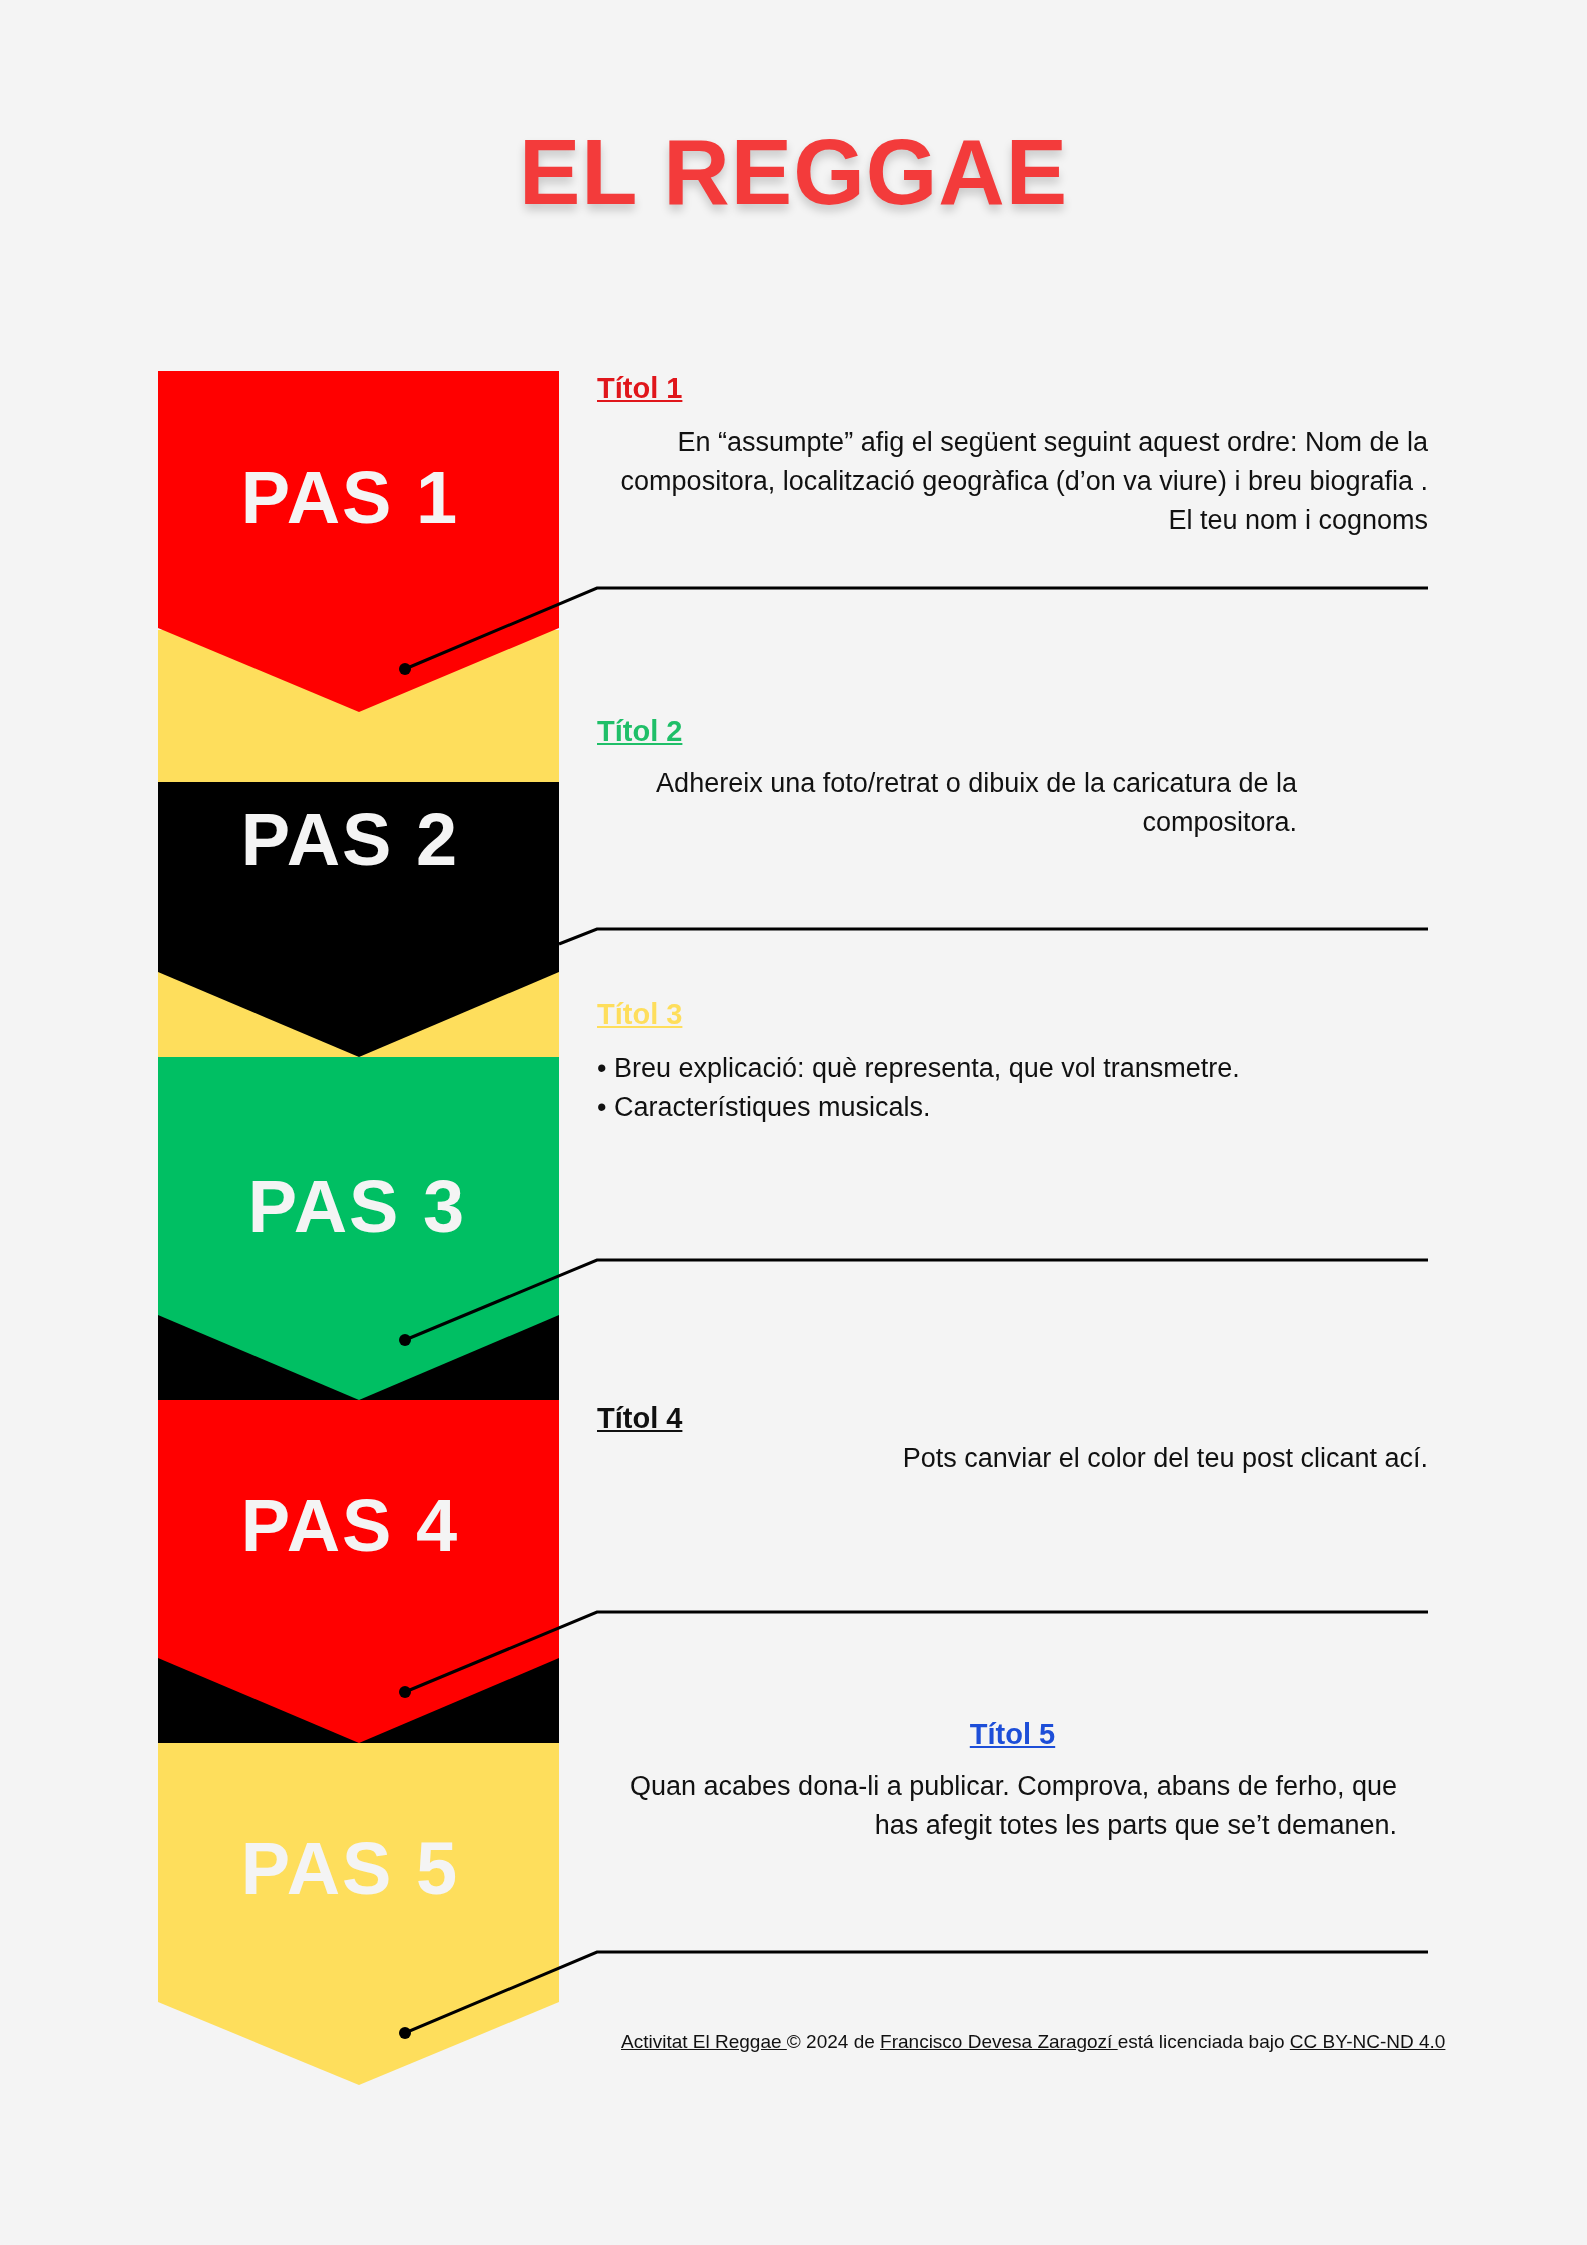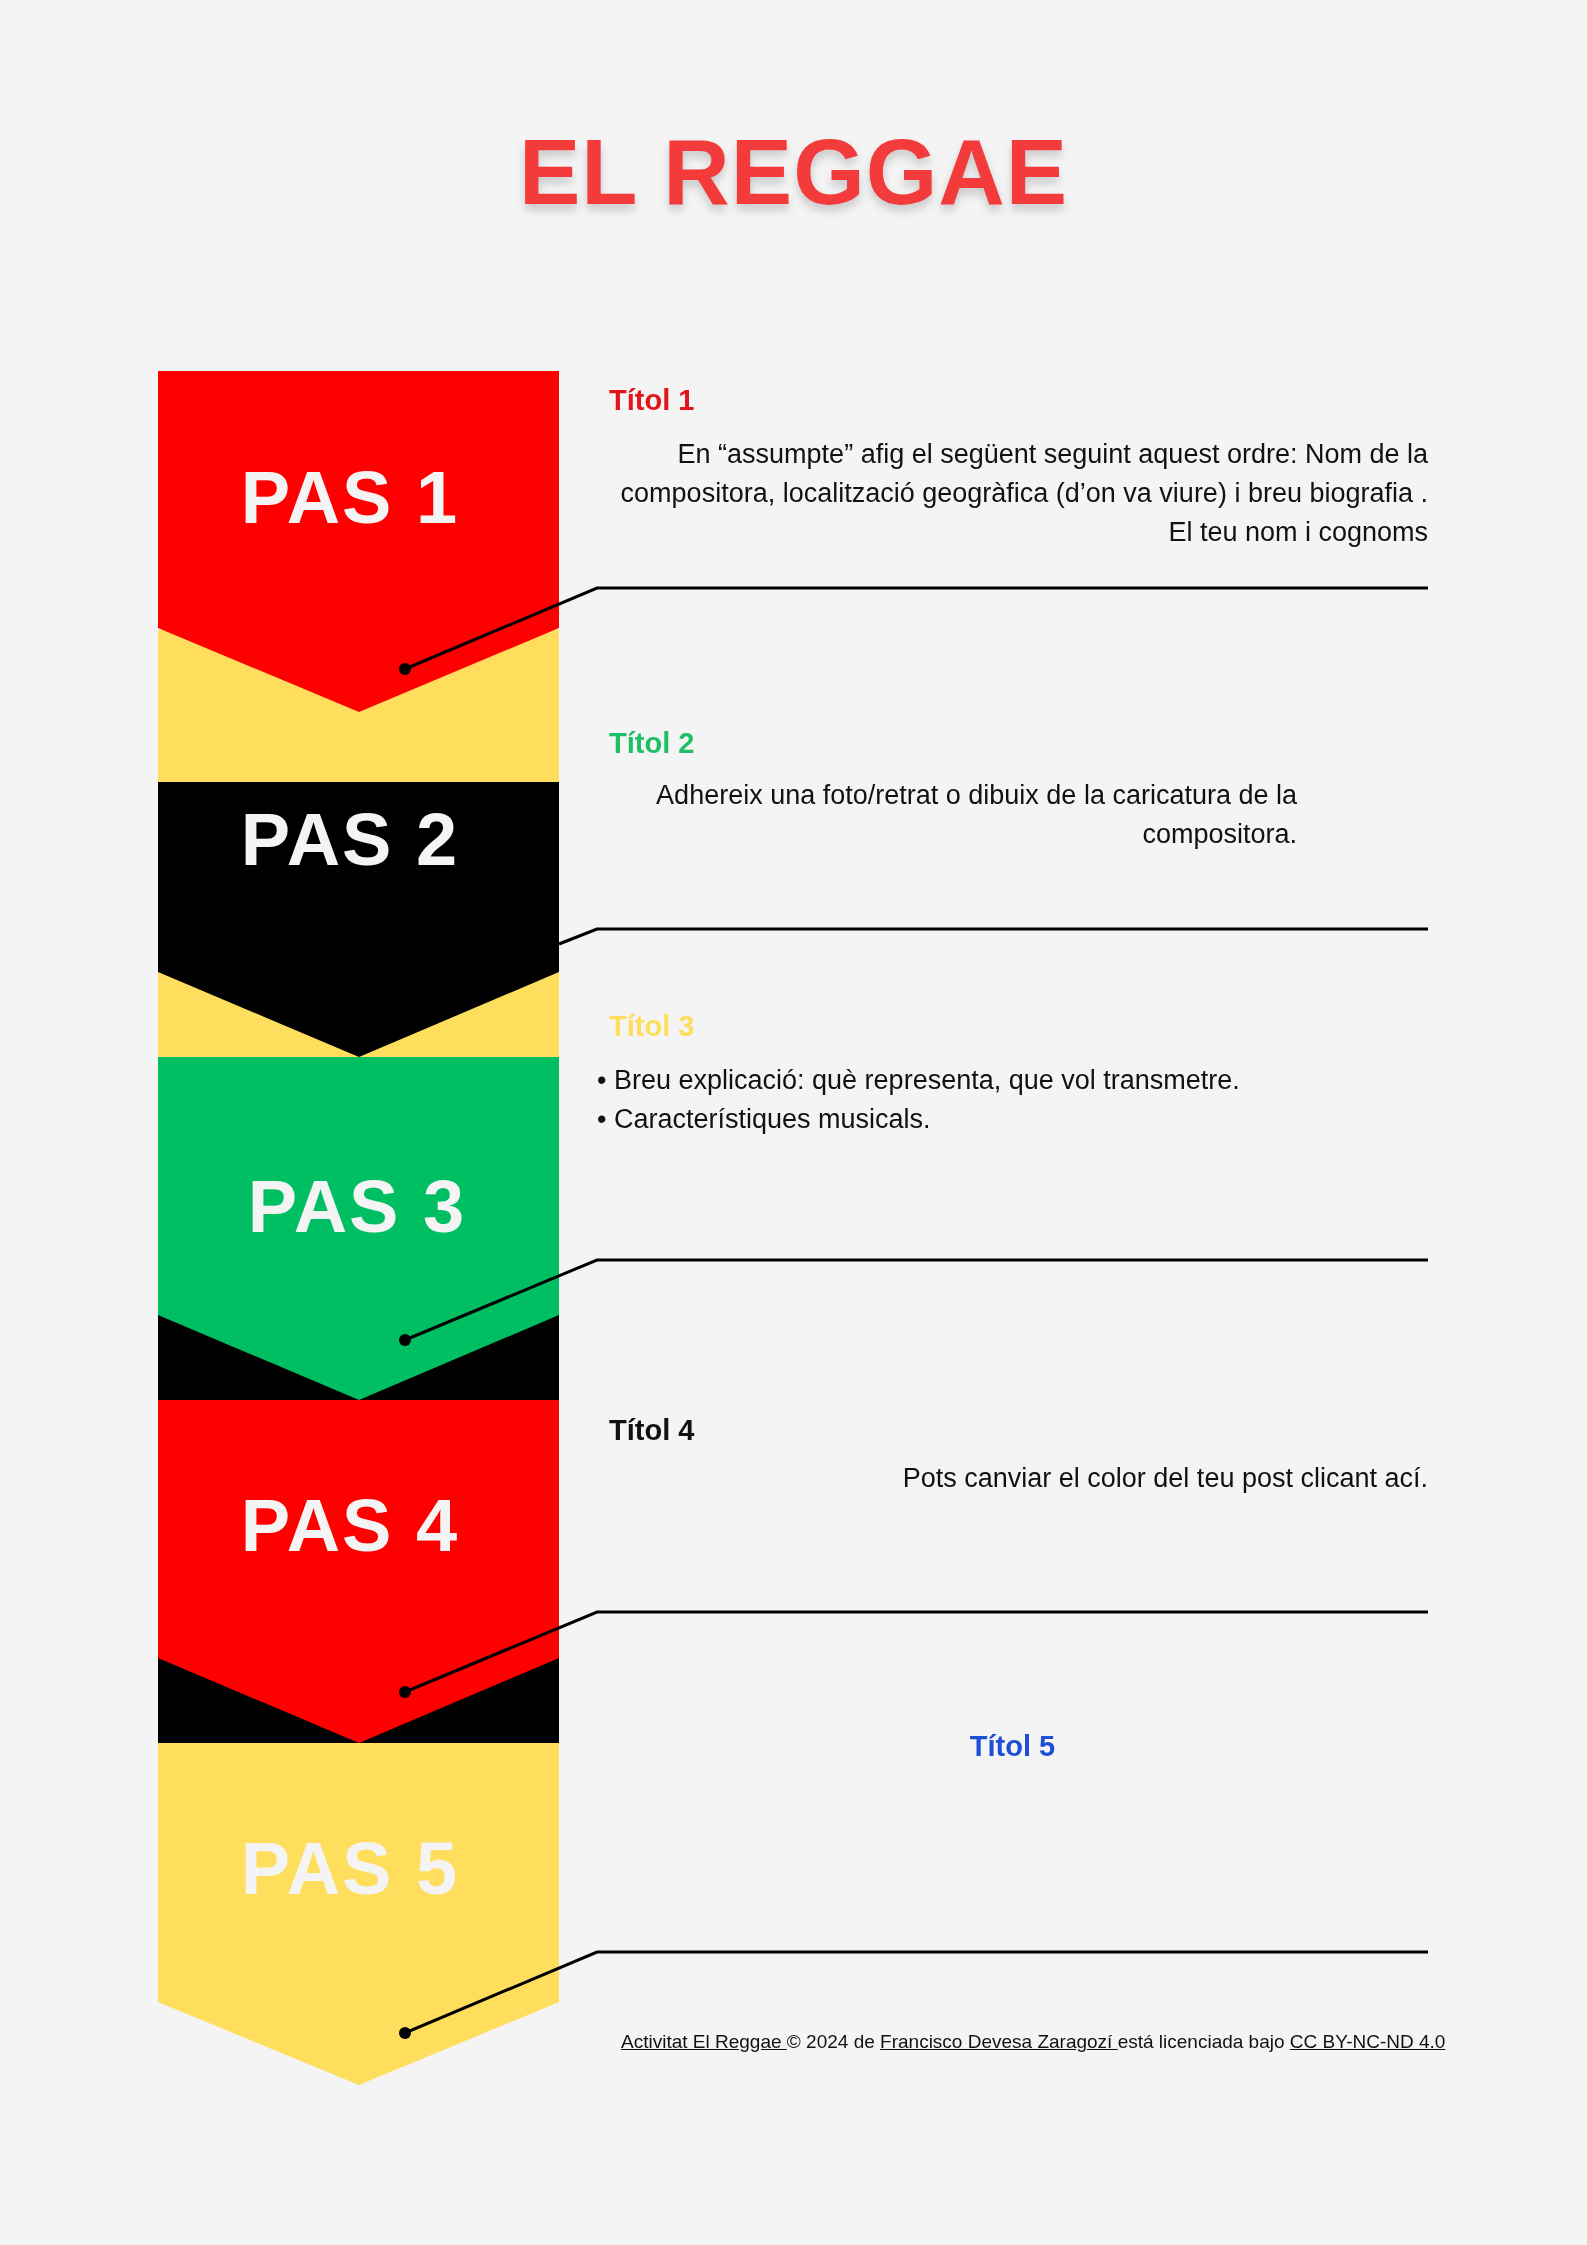--- a/index.html
+++ b/index.html
@@ -5,21 +5,21 @@
   html, body { margin:0; padding:0; }
   body { width:1587px; height:2245px; background:#f4f4f4; position:relative; overflow:hidden;
          font-family:"Liberation Sans", "DejaVu Sans", sans-serif; }
   .title { position:absolute; left:0; width:1587px; top:120px; text-align:center;
            font-family:"Liberation Sans", sans-serif; font-weight:bold; font-size:92px;
            color:#f33b3b; letter-spacing:1px; text-shadow:0 6px 10px rgba(0,0,0,0.18); }
   svg.ribbon { position:absolute; left:0; top:0; }
   .pas { position:absolute; left:158px; width:384px; text-align:center;
          font-family:"Liberation Sans", sans-serif; font-weight:bold; font-size:74px; color:#f4f4f4; letter-spacing:2px; }
   .block { position:absolute; left:597px; width:831px; }
-  .block h2 { margin:12px; font-family:"Liberation Sans", sans-serif; font-weight:bold; font-size:29px; }
+  .block h2 { margin:0; font-family:"Liberation Sans", sans-serif; font-weight:bold; font-size:29px;text-decoration:underline; }
   .block p { margin:0; font-size:27px; line-height:39px; color:#111;text-align:right; }
   .just { text-align:justify; }
   .bullets { margin:0; padding:0; list-style:none; font-size:27px; line-height:39px; color:#111; }
   .bullets li::before { content:"• "; }
   .credit { position:absolute; left:608px; top:2022px; width:830px; font-size:19px; line-height:39px; color:#111;margin-left:13px; }
   .credit a { color:#111; text-decoration:underline; }
 </style>
 </head>
 <body>
 
@@ -77,17 +77,18 @@
   </ul>
 </div>
 
 <div class="block" style="top:1402px;">
   <h2 style="color:#111;">Títol 4</h2>
   <p style="margin-top:4px;">Pots canviar el color del teu post clicant ací.</p>
 </div>
 
 <div class="block" style="top:1718px;">
   <h2 style="color:#1d4ed8;text-align:center;">Títol 5</h2>
+  <p style="margin-top:16px; width:800px;">Quan acabes dona-li a publicar. Comprova, abans de ferho, que has afegit totes les parts que se’t demanen.</p>
 </div>
 
 <div class="credit">
   <a href="#">Activitat El Reggae </a><span> © 2024 de </span><a href="#">Francisco Devesa Zaragozí </a><span>está licenciada bajo </span><a href="#">CC BY-NC-ND 4.0 </a>
 </div>
 
 </body></html>

